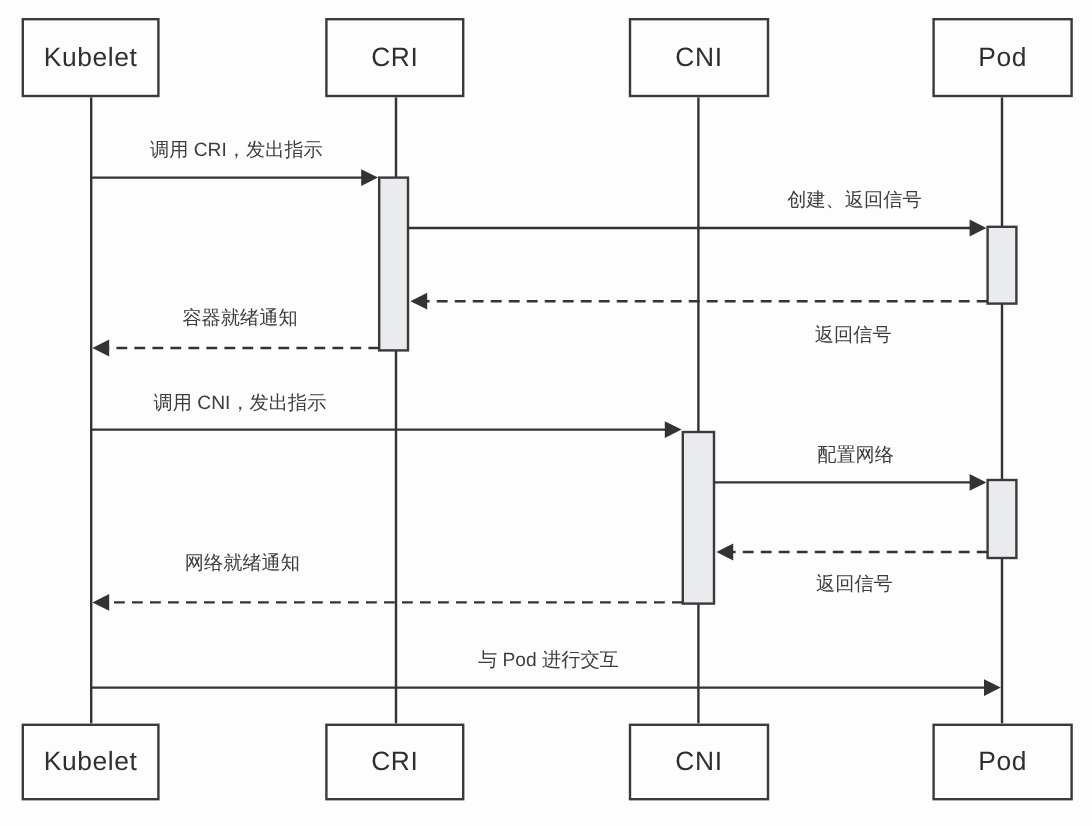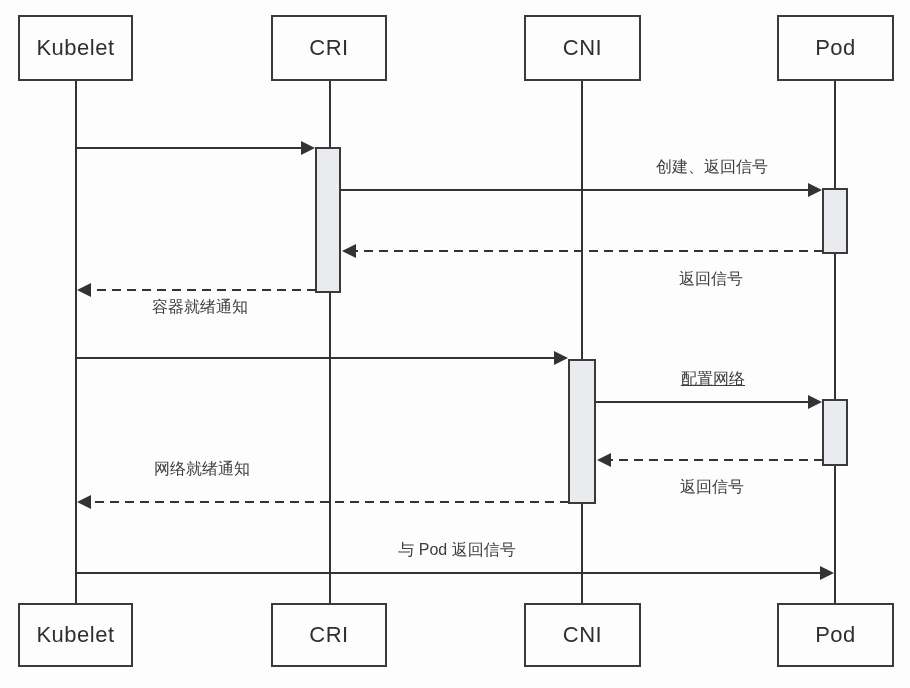--- a/index.html
+++ b/index.html
@@ -98,21 +98,23 @@
   <div class="actor-box row-top" style="left:18px;  width:115px;">Kubelet</div>
   <div class="actor-box row-top" style="left:271px; width:116px;">CRI</div>
   <div class="actor-box row-top" style="left:524px; width:117px;">CNI</div>
   <div class="actor-box row-top" style="left:777px; width:117px;">Pod</div>
 
   <div class="actor-box row-bottom" style="left:18px;  width:115px;">Kubelet</div>
   <div class="actor-box row-bottom" style="left:271px; width:116px;">CRI</div>
   <div class="actor-box row-bottom" style="left:524px; width:117px;">CNI</div>
   <div class="actor-box row-bottom" style="left:777px; width:117px;">Pod</div>
 
+  <div class="msg-label" style="left:197px; top:115px;">调用 CRI，发出指示</div>
   <div class="msg-label" style="left:712px; top:157px;">创建、返回信号</div>
   <div class="msg-label" style="left:711px; top:269px;">返回信号</div>
-  <div class="msg-label" style="left:200px; top:255px;margin-top:42px;">容器就绪通知</div>
-  <div class="msg-label" style="left:713px; top:369px;text-decoration:underline;">配置网络</div>
+  <div class="msg-label" style="left:200px; top:255px;">容器就绪通知</div>
+  <div class="msg-label" style="left:200px; top:326px;">调用 CNI，发出指示</div>
+  <div class="msg-label" style="left:713px; top:369px;">配置网络</div>
   <div class="msg-label" style="left:712px; top:477px;">返回信号</div>
   <div class="msg-label" style="left:202px; top:459px;">网络就绪通知</div>
-  <div class="msg-label" style="left:457px; top:540px;">与 Pod 返回信号</div>
+  <div class="msg-label" style="left:457px; top:540px;">与 Pod 进行交互</div>
 
 </div>
 
 </body></html>

